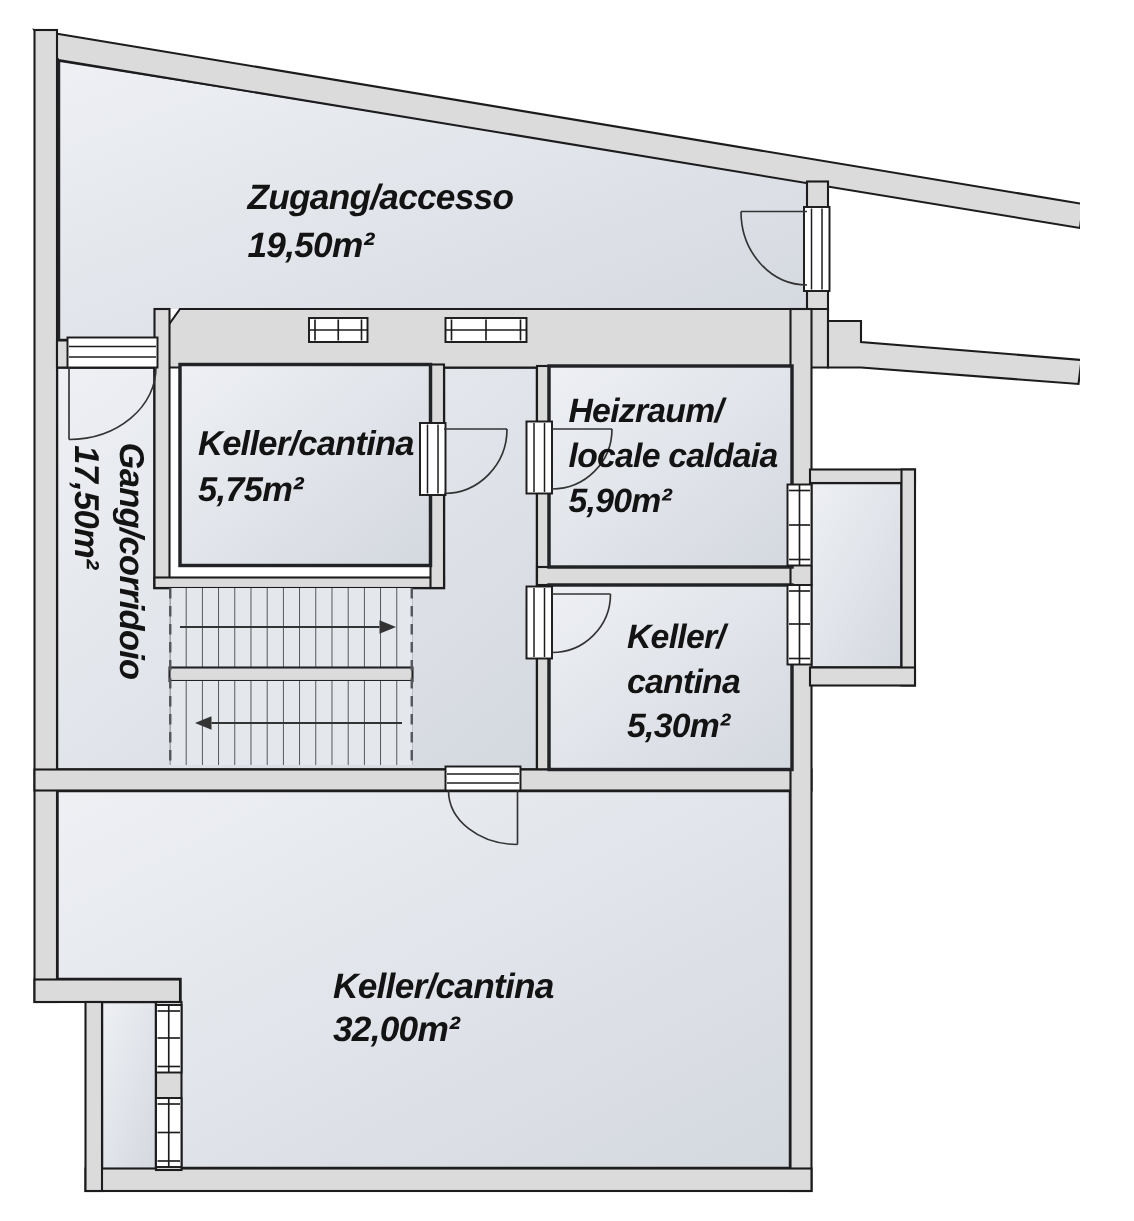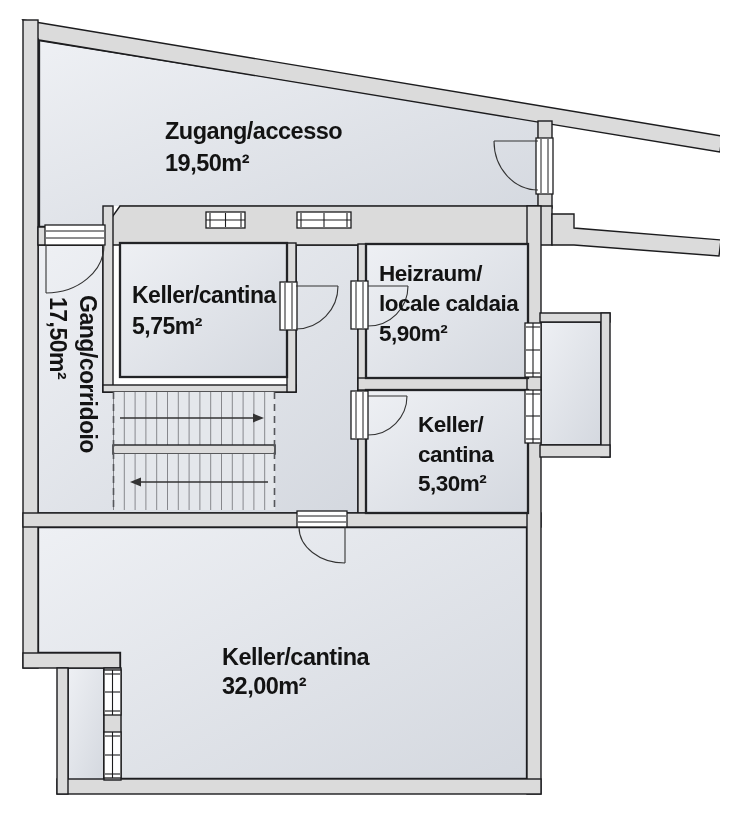--- a/index.html
+++ b/index.html
@@ -1,16 +1,16 @@
 <!DOCTYPE html>
 <html style="--background: #ffffff; --wall_fill: #dbdbdb; --outline: #1c1c1e; --room_border: #222326; --room_fill_light: #eef0f4; --room_fill_dark: #d4d8df; --stair_fill: #e4e7eb; --stair_tread: #3f3f44; --window_fill: #ffffff; --label_text: #131313; --dash_color: #55565a; --arrow_color: #333333;"><head>
 <meta charset="utf-8">
 <style>
   html,body{margin:0;padding:0;background:var(--background,#fff);}
-  #stage{position:relative;width:720px;height:814px;background:var(--background,#fff);overflow:hidden;}
+  #stage{position:relative;width:720px;height:814px;background:var(--background,#fff);overflow:hidden;font-style:italic;}
   svg{position:absolute;inset:0;}
   .wall{fill:var(--wall_fill);stroke:var(--outline);stroke-width:1.4;}
   .roomfill{fill:url(#roomGrad);stroke:var(--outline);stroke-width:1.6;}
   .roombox{fill:url(#roomGrad);stroke:var(--room_border);stroke-width:2.3;}
   .underlay{fill:var(--window_fill);stroke:none;}
   .winframe{fill:var(--window_fill);stroke:var(--outline);stroke-width:1.3;}
   .windetail{stroke:var(--outline);stroke-width:1.1;fill:none;}
   .doorframe{fill:var(--window_fill);stroke:var(--outline);stroke-width:1.3;}
   .doordetail{stroke:var(--outline);stroke-width:1;fill:none;}
   .arc{fill:none;stroke:var(--arrow_color);stroke-width:1.1;}

